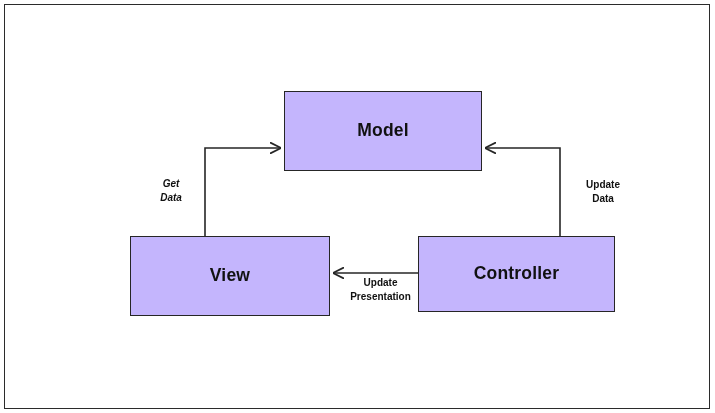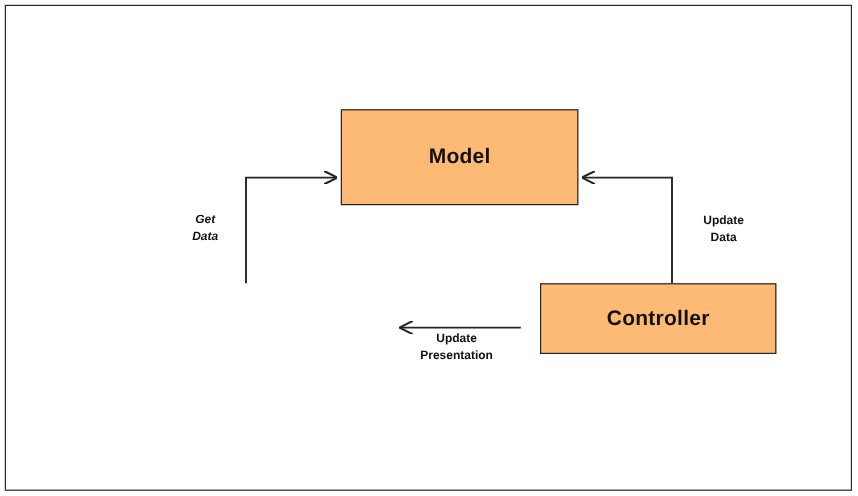--- a/index.html
+++ b/index.html
@@ -35,21 +35,21 @@
     left: 0;
     top: 0;
     width: 715px;
     height: 413px;
     pointer-events: none;
   }
   .node {
     position: absolute;
     box-sizing: border-box;
     border: 1.6px solid #262626;
-    background: #fdba74;
+    background: #c4b5fd;
     display: flex;
     align-items: center;
     justify-content: center;
   }
   .node-label {
     font-size: 17.5px;
     font-weight: bold;
     color: #111111;
     letter-spacing: 0.2px;
     line-height: 1;
@@ -60,24 +60,24 @@
     width: 198px;
     height: 80px;
   }
   #node-view {
     left: 130px;
     top: 236px;
     width: 200px;
     height: 80px;
   }
   #node-controller {
-    left: 450px;
+    left: 418px;
     top: 236px;
     width: 197px;
-    height: 59px;
+    height: 76px;
   }
   .edge-label {
     position: absolute;
     font-size: 10px;
     font-weight: bold;
     color: #111111;
     line-height: 13.5px;
     text-align: center;
     white-space: pre-line;
   }
@@ -122,20 +122,23 @@
 
     <path d="M 560 236 L 560 148 L 486 148" fill="none" stroke="#262626" stroke-width="1.6" marker-end="url(#arrow-left)"></path>
 
     <path d="M 434 273 L 334 273" fill="none" stroke="#262626" stroke-width="1.6" marker-end="url(#arrow-left)"></path>
   </svg>
 
   <div class="node" id="node-model">
     <span class="node-label">Model</span>
   </div>
 
+  <div class="node" id="node-view">
+    <span class="node-label">View</span>
+  </div>
 
   <div class="node" id="node-controller">
     <span class="node-label">Controller</span>
   </div>
 
   <div class="edge-label" id="label-get-data">Get
 Data</div>
 
   <div class="edge-label" id="label-update-data">Update
 Data</div>

